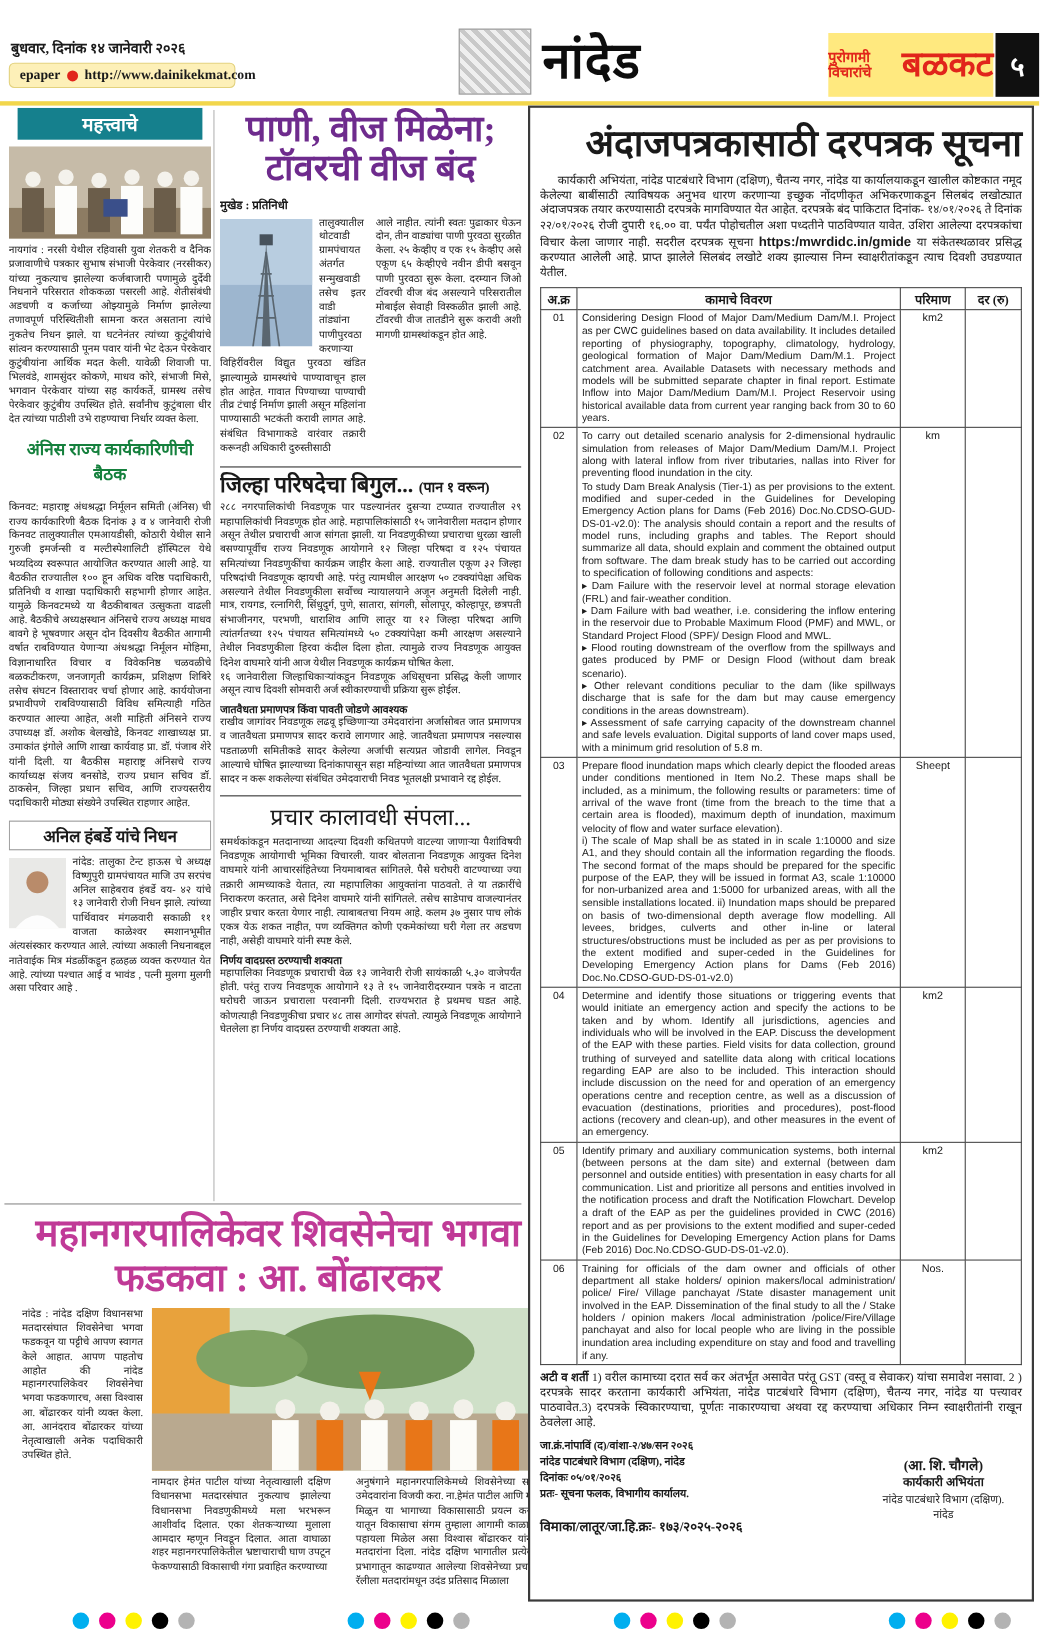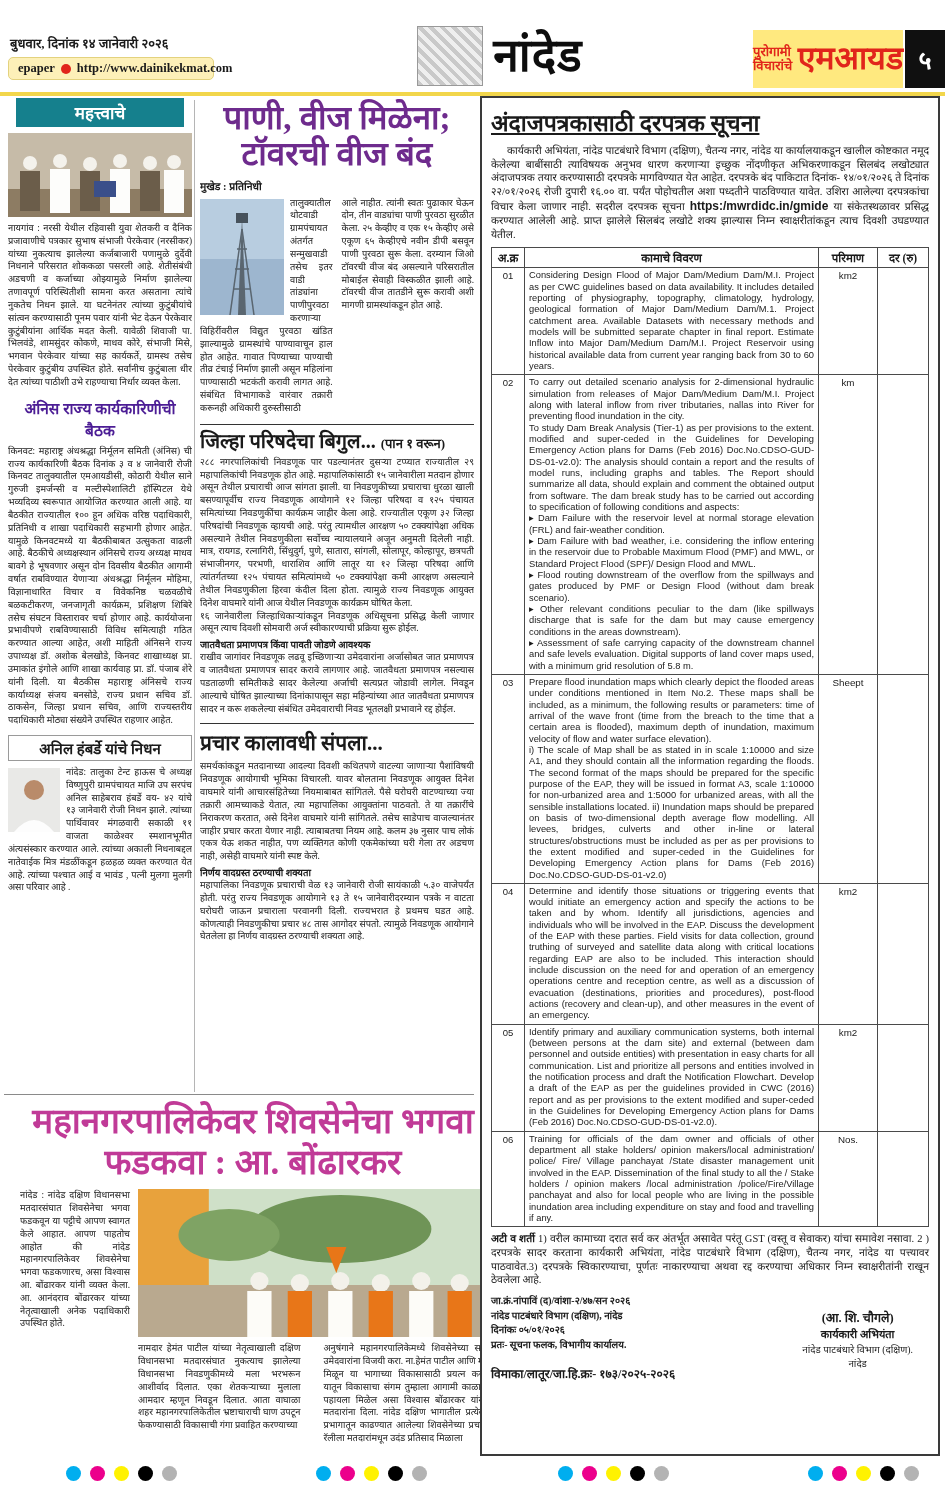--- a/index.html
+++ b/index.html
@@ -24,49 +24,49 @@
   .hdr-rule{position:absolute;left:0;top:92px;width:945px;height:4px;background:#f2d64b;}
   
   .vsep{position:absolute;left:194px;top:100px;width:1px;height:992px;background:#b5b5b5;}
   .hsep{position:absolute;left:4px;top:1094px;width:470px;height:1px;background:#8a8a8a;}
   .col-left{position:absolute;left:8px;top:98px;width:184px;height:994px;overflow:hidden;}
   .col-mid{position:absolute;left:200px;top:98px;width:274px;height:994px;overflow:hidden;}
   .sec-hdr{background:#15808d;color:#fff;text-align:center;font-size:17px;font-weight:bold;
            padding:3px 0;margin:0 8px 6px;}
   .hl-a{font-size:16.5px;font-weight:bold;text-align:center;line-height:1.22;margin:3px 0 5px;}
   .body{font-size:9.3px;line-height:1.38;text-align:justify;}
-  .hl-red{color:#4c1d95;font-size:15.5px;font-weight:bold;text-align:center;margin:8px 0 4px;}
+  .hl-red{color:#15803d;font-size:15.5px;font-weight:bold;text-align:center;margin:8px 0 15px;}
   .hl-obit{border:1px solid #9a9a9a;padding:2px 0;text-align:center;font-weight:bold;font-size:15px;margin:8px 0 5px;}
   .photo-a{height:84px;margin:2px 0 5px;}
   .portrait{float:left;width:52px;height:64px;margin:2px 6px 2px 0;}
   
   .hl-water{color:#6e2b8d;font-size:33px;line-height:1.1;font-weight:bold;text-align:center;margin:2px 0 6px;}
   .byline{font-size:10.5px;font-weight:bold;margin:0 0 4px;}
   .twocol{display:flex;gap:9px;}
   .twocol .c{flex:1;font-size:9.3px;line-height:1.38;text-align:justify;}
   .photo-tower{float:left;width:84px;height:116px;margin:2px 6px 2px 0;}
   .zp{border-top:1.5px solid #333;margin-top:9px;padding-top:5px;}
   .hl-zp{font-size:20px;font-weight:bold;line-height:1.1;margin-bottom:4px;}
   .hl-note{font-size:13px;font-weight:bold;}
   .subhead-b{font-weight:bold;font-size:9.6px;margin-top:3px;}
   .camp{border-top:1.5px solid #333;margin-top:8px;padding-top:4px;}
-  .hl-camp{font-size:21px;font-weight:bold;margin:0 0 4px;}
+  .hl-camp{font-size:21px;font-weight:normal;margin:0 0 4px;text-align:center;}
   
   .art-shiv{position:absolute;left:20px;top:1100px;width:466px;height:374px;overflow:hidden;}
   .hl-shiv{color:#c03a97;font-size:35px;line-height:1.16;font-weight:bold;text-align:center;margin:2px 0 6px;}
   .shiv-body{display:flex;gap:8px;}
   .shiv-left{width:110px;flex:0 0 auto;}
   .shiv-right{flex:1;}
   .photo-rally{height:148px;}
   .shiv-cols{display:flex;gap:23px;margin-top:5px;}
   .shiv-cols .c{flex:1;}
   
   .notice{position:absolute;left:480px;top:96px;width:460px;height:1360px;border:2px solid #3a3a3a;
           background:#fff;padding:6px 9px;box-sizing:border-box;overflow:hidden;}
-  .notice-title{text-align:left;font-size:23px;font-weight:bold;margin:2px 0 6px;text-decoration:underline;}
+  .notice-title{text-align:right;font-size:34px;font-weight:bold;margin:2px 0 6px;}
   .notice-intro{font-size:10.5px;line-height:1.3;text-align:justify;text-indent:16px;}
   .notice-url{font-family:"Liberation Sans",sans-serif;font-weight:bold;font-size:12px;}
   table.tnd{width:100%;border-collapse:collapse;margin-top:6px;}
   .tnd th,.tnd td{border:1px solid #4a4a4a;vertical-align:top;padding:2px 4px;}
   .tnd th{font-size:11.5px;font-weight:bold;text-align:center;}
   td.sr{width:24px;font-family:"Liberation Sans",sans-serif;font-size:9.5px;text-align:center;}
   td.desc{font-family:"Liberation Sans",sans-serif;font-size:9.3px;line-height:1.22;
           text-align:justify;white-space:pre-line;}
   td.unit{width:50px;font-family:"Liberation Sans",sans-serif;font-size:9.8px;text-align:center;}
   td.rate{width:42px;}
@@ -92,21 +92,21 @@
     <span>epaper</span>
     <span class="link-dot"></span>
     <span>http://www.dainikekmat.com</span>
   </div>
   <div class="center-wrap">
     <div class="collage"></div>
     <div class="masthead">नांदेड</div>
   </div>
   <div class="brand-box">
     <div class="brand-tagline">पुरोगामी विचारांचे</div>
-    <div class="brand-name">एमआयड</div>
+    <div class="brand-name">बळकट</div>
   </div>
   <div class="pageno-box">५</div>
   <div class="hdr-rule"></div>
 
   <div class="vsep"></div>
   <div class="hsep"></div>
 
   <div class="col-left">
     <div class="sec-hdr">महत्त्वाचे</div>
 

